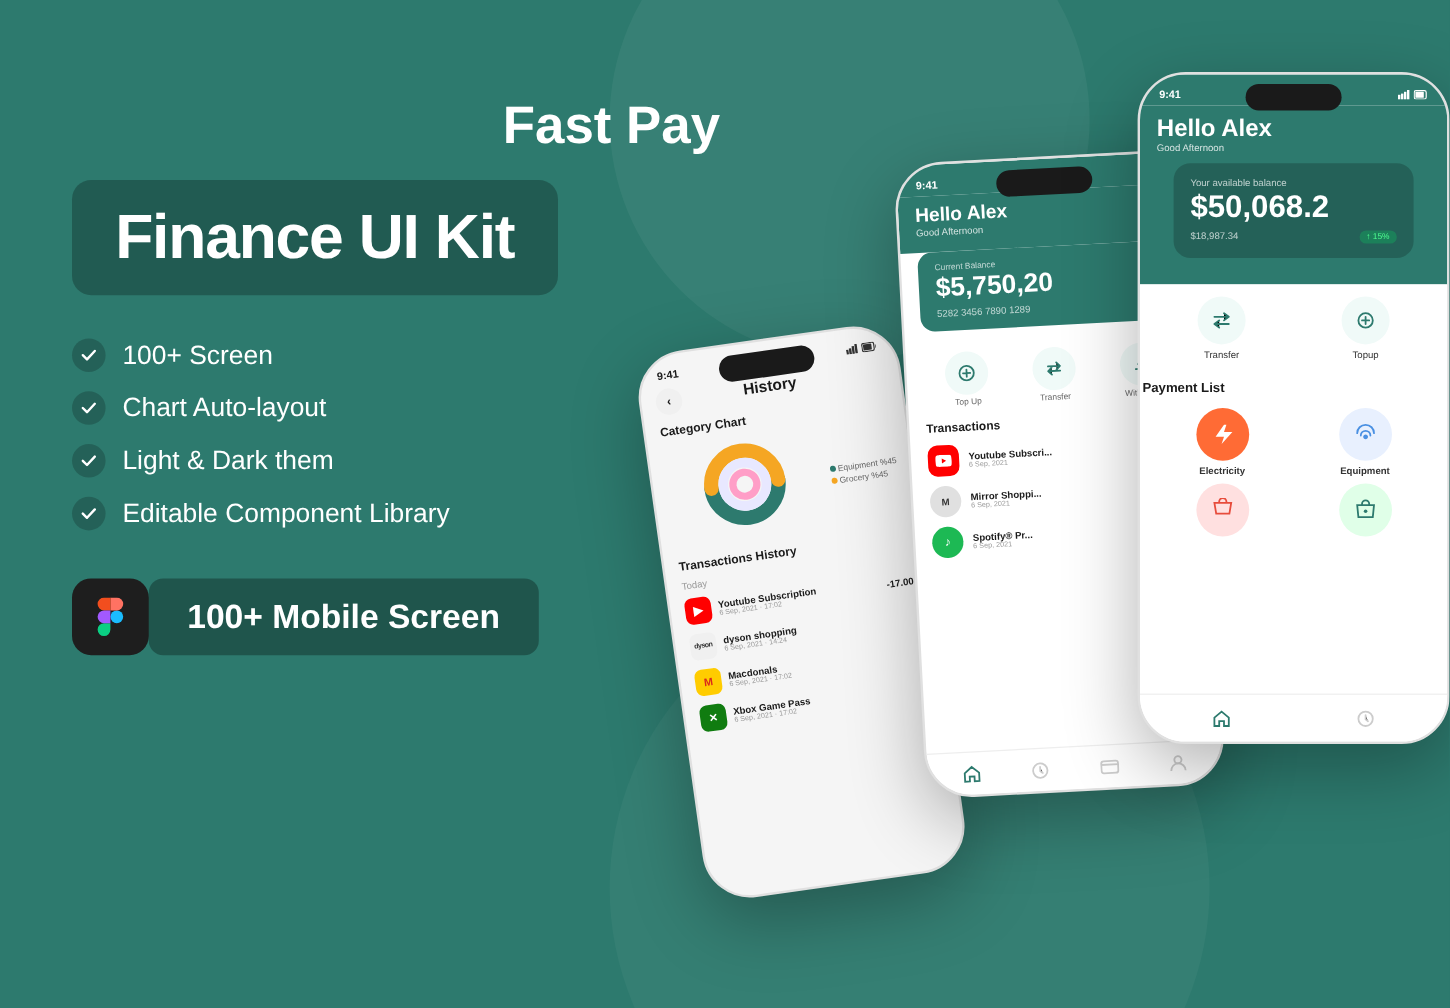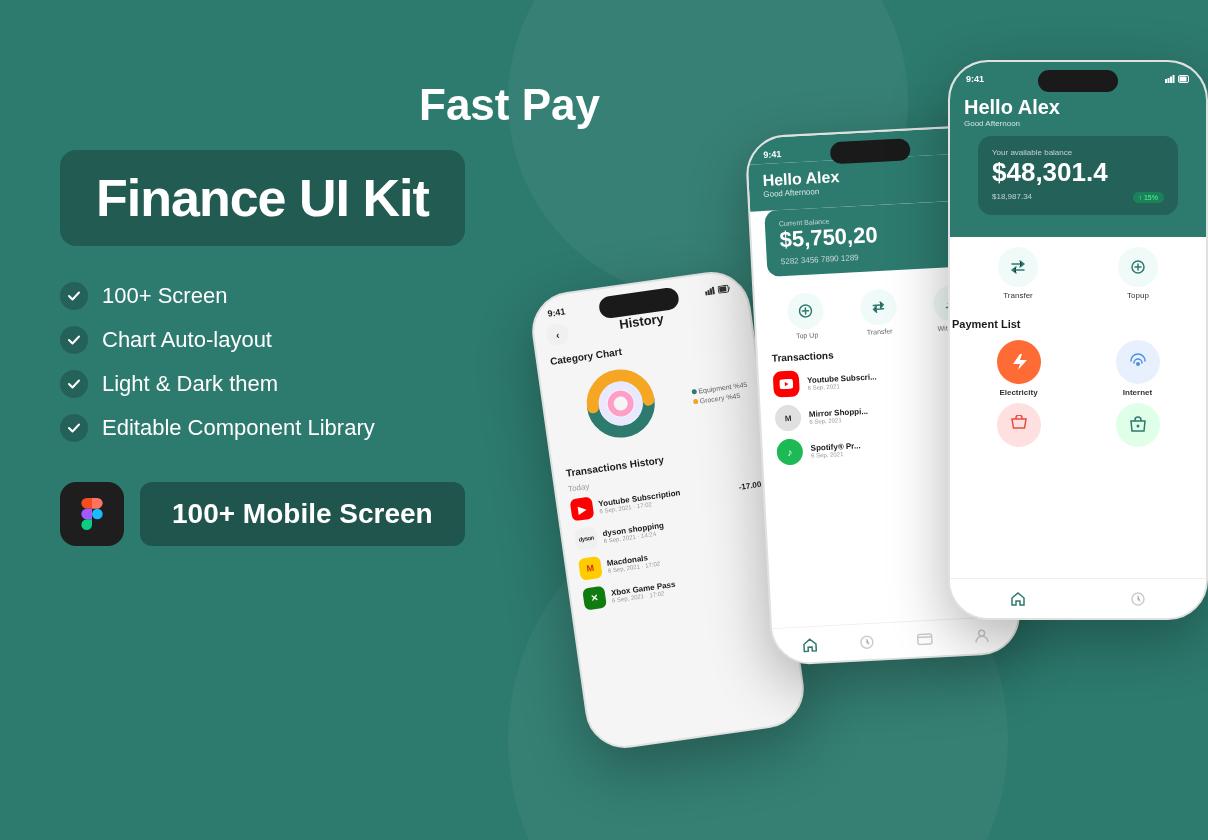--- a/index.html
+++ b/index.html
@@ -88,21 +88,20 @@
     }
     .feature-text {
       font-size: 22px;
       color: white;
       font-weight: 500;
     }
 
     .bottom-bar {
       display: flex;
       align-items: center;
-      gap: 16px;
       margin-top: 20px;
     }
     .figma-icon {
       width: 64px;
       height: 64px;
       border-radius: 16px;
       background: #1e1e1e;
       display: flex;
       align-items: center;
       justify-content: center;
@@ -756,21 +755,21 @@
           </svg>
       </div>
     </div>
 
     <div class="p3-header-section">
       <div class="p3-hello">Hello Alex</div>
       <div class="p3-afternoon">Good Afternoon</div>
 
       <div class="p3-balance-card">
         <div class="p3-balance-label">Your available balance</div>
-        <div class="p3-balance-amount">$48,301.4</div>
+        <div class="p3-balance-amount">$50,068.2</div>
         <div class="p3-balance-sub">
           <span>$18,987.34</span>
           <span class="p3-badge">↑ 15%</span>
         </div>
       </div>
     </div>
 
     <div class="p3-actions">
       <div class="p3-action-btn">
         <div class="p3-action-circle">
@@ -803,21 +802,21 @@
         <span class="p3-payment-label">Electricity</span>
       </div>
       <div class="p3-payment-item">
         <div class="p3-payment-circle internet-circle">
           <svg width="20" height="20" viewBox="0 0 20 20">
               <path d="M10 14c-1.1 0-2-.9-2-2s.9-2 2-2 2 .9 2 2-.9 2-2 2z" fill="#4a90e2"></path>
               <path d="M6 11c0-2.2 1.8-4 4-4s4 1.8 4 4" fill="none" stroke="#4a90e2" stroke-width="1.5" stroke-linecap="round"></path>
               <path d="M3 9c0-3.9 3.1-7 7-7s7 3.1 7 7" fill="none" stroke="#4a90e2" stroke-width="1.5" stroke-linecap="round"></path>
             </svg>
         </div>
-        <span class="p3-payment-label">Internet</span>
+        <span class="p3-payment-label">Equipment</span>
       </div>
     </div>
 
     <div class="p3-more-items">
       <div class="p3-payment-item">
         <div class="p3-payment-circle" style="background:#ffe0e0;">
           <svg width="20" height="20" viewBox="0 0 20 20">
               <path d="M3 4h14l-1.5 9H4.5L3 4z" fill="none" stroke="#e74c3c" stroke-width="1.5"></path>
               <path d="M7 4V3a3 3 0 0 1 6 0v1" fill="none" stroke="#e74c3c" stroke-width="1.5"></path>
             </svg>

